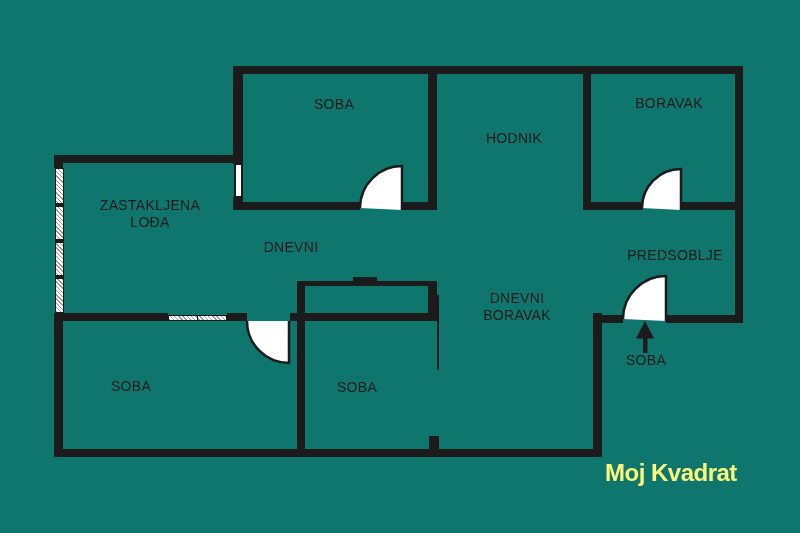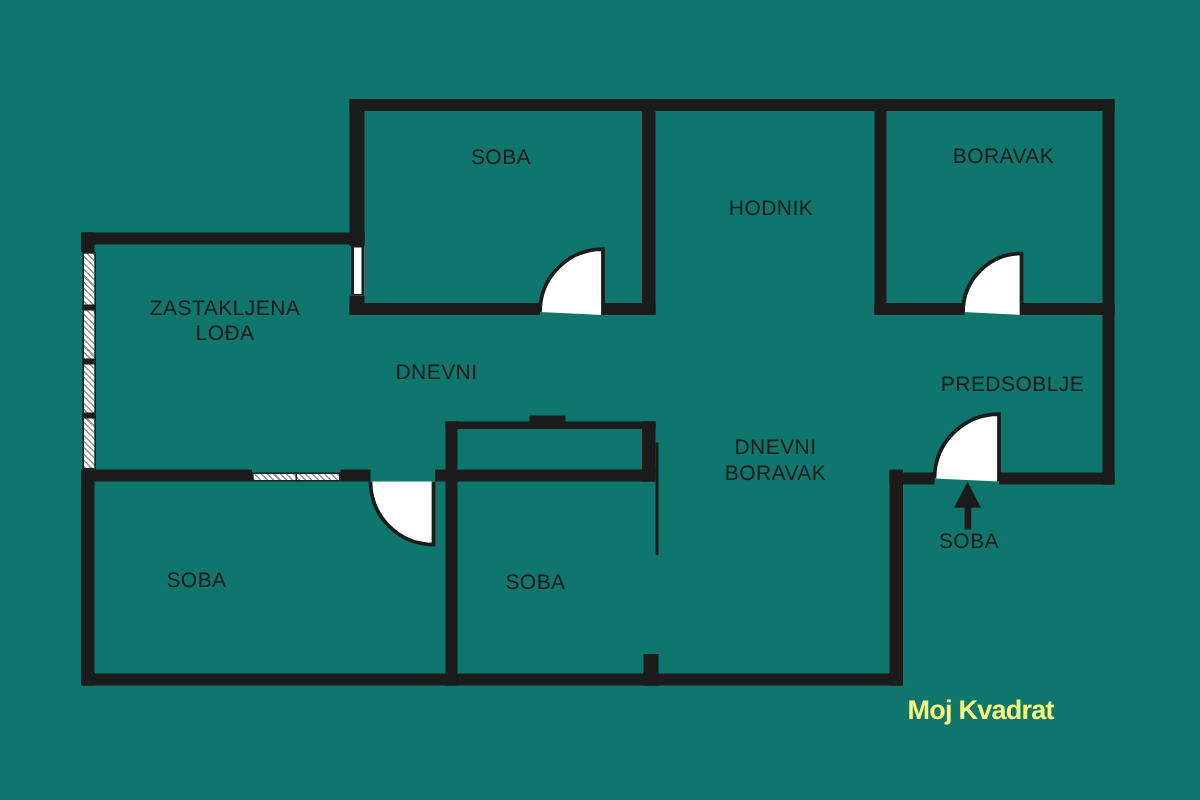--- a/index.html
+++ b/index.html
@@ -46,21 +46,21 @@
   #door-layer {
     position: absolute;
     left: 0; top: 0;
     width: 800px; height: 533px;
   }
   .watermark {
     position: absolute;
     left: 605px;
     top: 459px;
     color: #fbf77d;
-    font-size: 18px;
+    font-size: 24px;
     font-weight: 700;
     line-height: 28px;
     letter-spacing: -0.5px;
     white-space: nowrap;
   }
 </style>
 </head>
 <body>
 
 <div id="plan">

